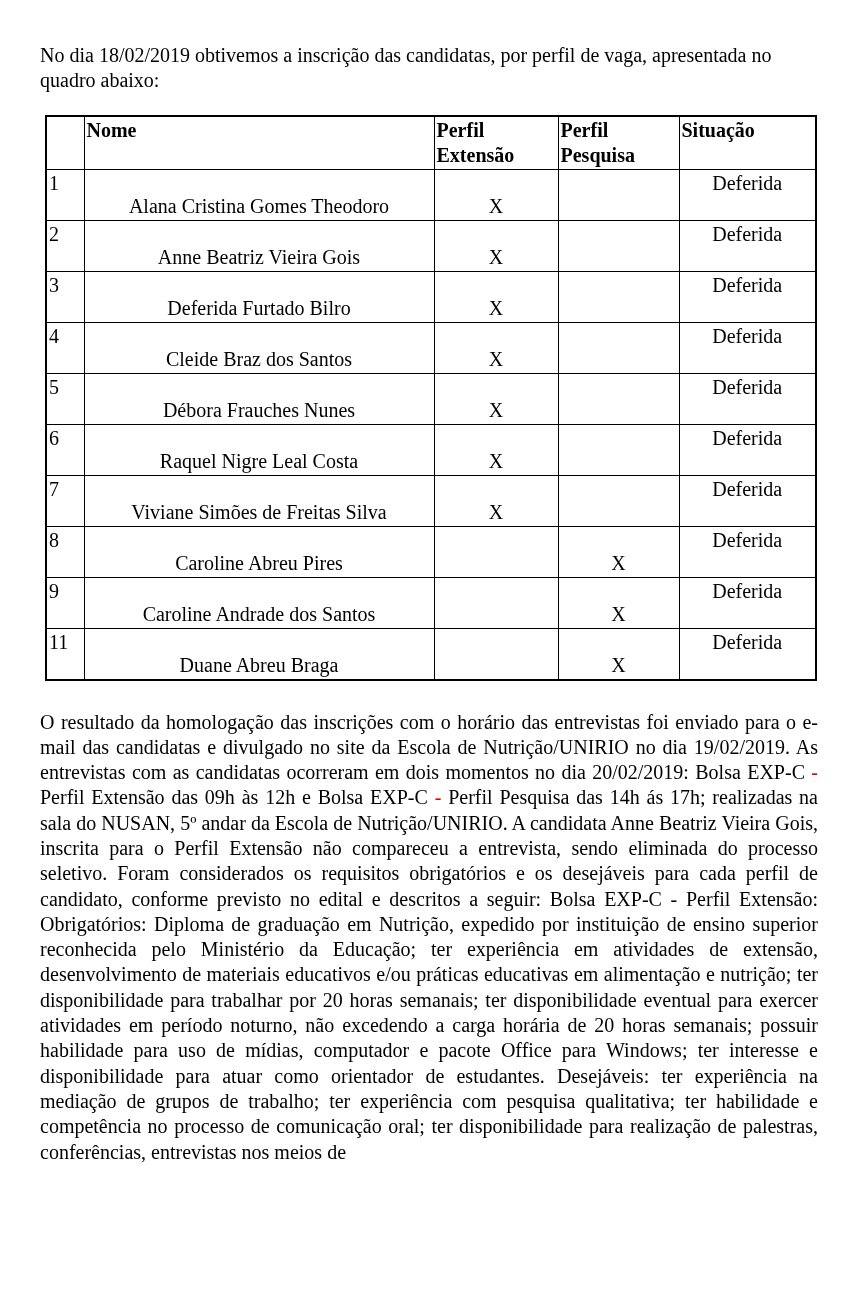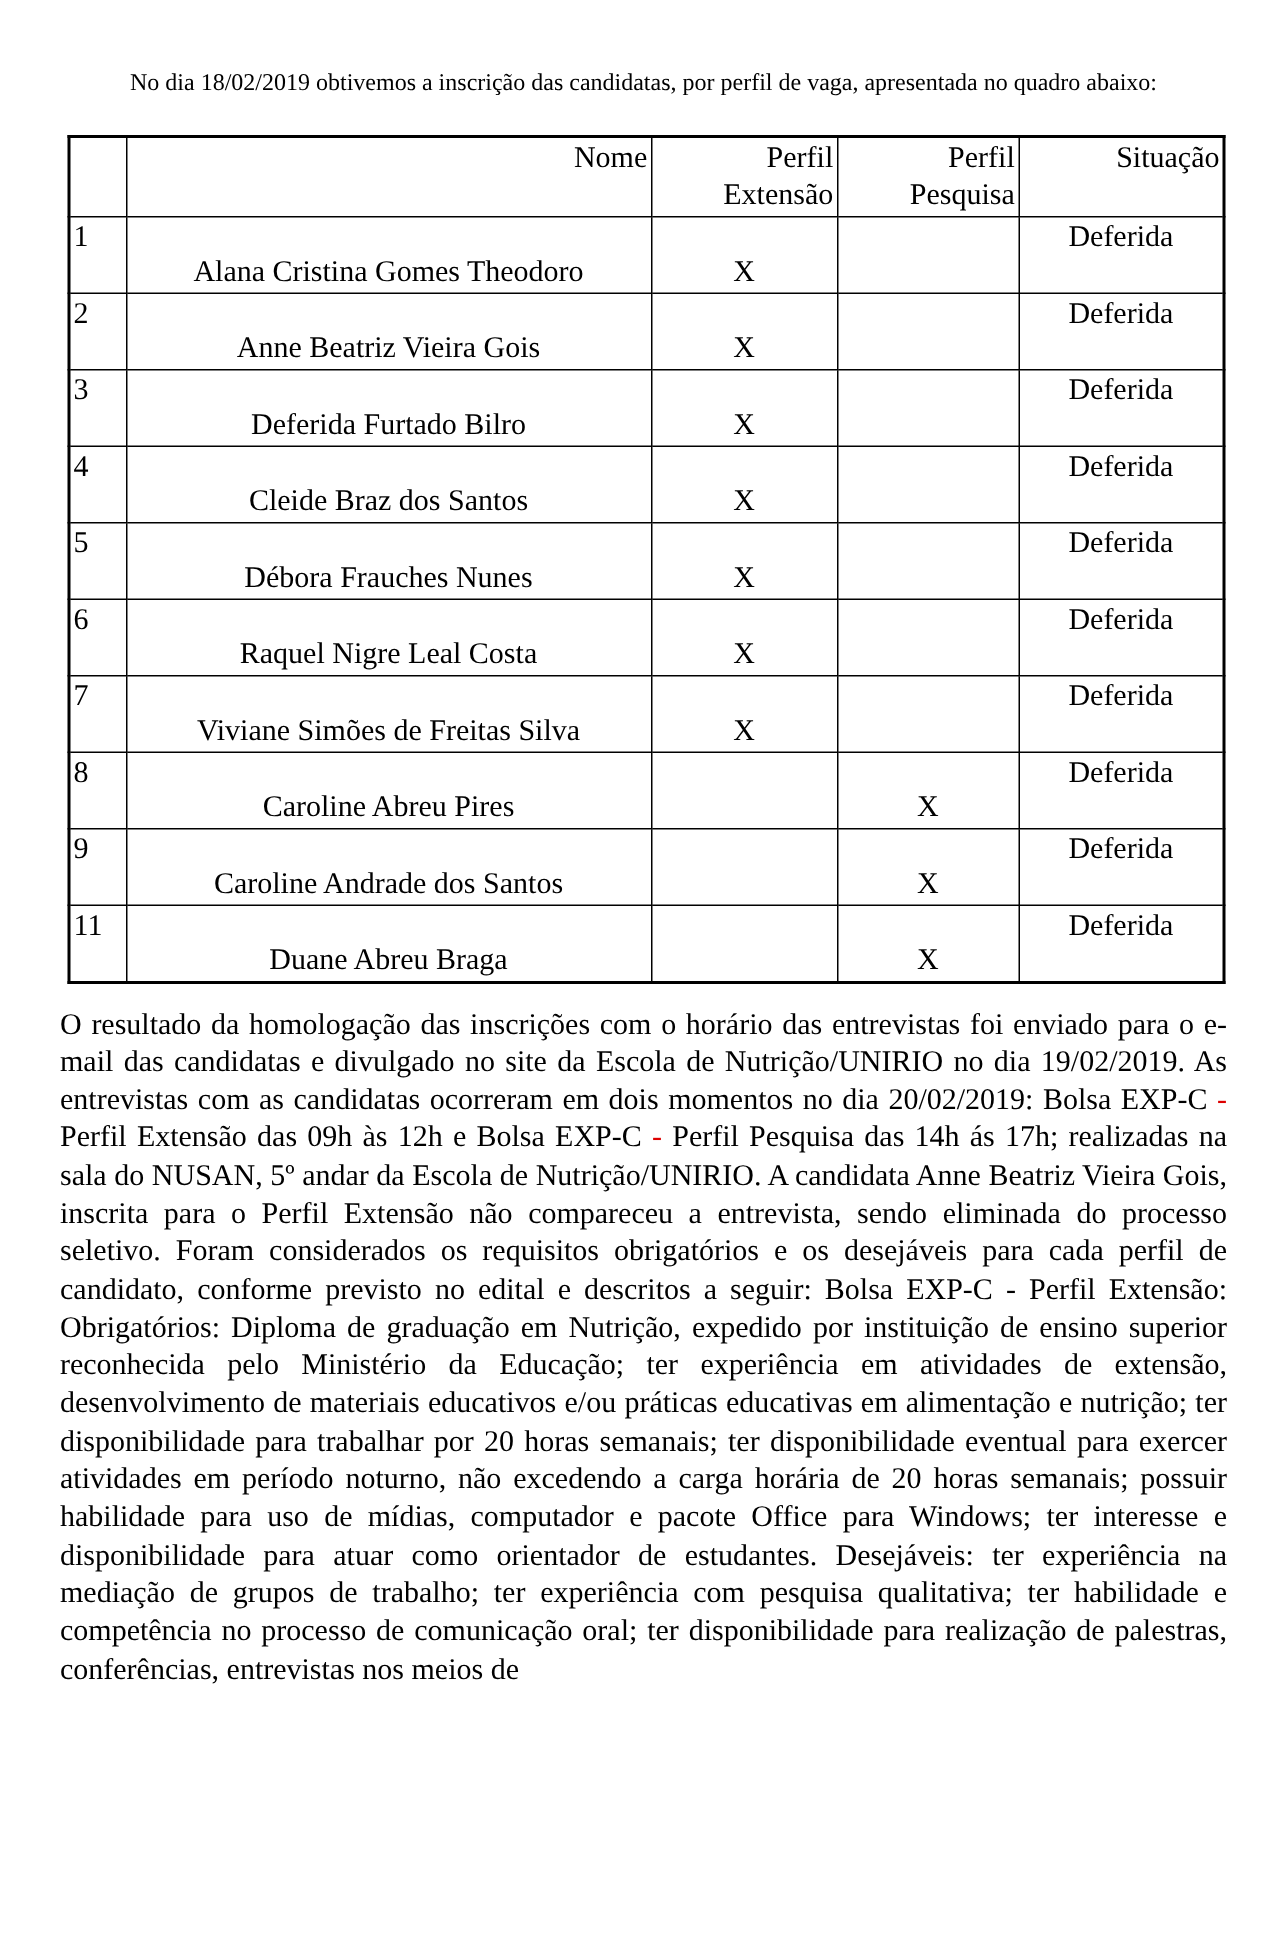--- a/index.html
+++ b/index.html
@@ -12,53 +12,53 @@
   .page {
     width: 856px;
     height: 1299px;
     box-sizing: border-box;
     padding: 43px 38px 0 40px;
     background: #ffffff;
     overflow: hidden;
   }
   .intro {
     margin: 0 0 22px 0;
-    font-size: 16px;
+    font-size: 20px;
     line-height: 25px;
-    text-align: center;
+    text-align: left;
   }
   table.candidates {
     border-collapse: collapse;
     table-layout: fixed;
     width: 770px;
     margin-left: 5px;
     border: 2px solid #000;
   }
   table.candidates th,
   table.candidates td {
     border: 1px solid #000;
     font-size: 20px;
     line-height: 25px;
     padding: 1px 2px;
     overflow: hidden;
   }
   table.candidates thead tr { height: 52px; }
   table.candidates tbody tr { height: 51px; }
   th {
-    font-weight: normal;
-    text-align: right;
+    font-weight: bold;
+    text-align: left;
     vertical-align: top;
   }
   td.c-num  { vertical-align: top; text-align: left; }
   td.c-name { vertical-align: bottom; text-align: center; padding-left: 22px; padding-bottom: 3px; }
   td.c-ext,
   td.c-pes  { vertical-align: bottom; text-align: center; padding-bottom: 3px; }
   td.c-sit  { vertical-align: top; text-align: center; }
   .body-par {
-    margin: 15px 0 0 0;
+    margin: 29px 0 0 0;
     font-size: 20px;
     line-height: 25.3px;
     text-align: justify;
   }
 </style>
 </head>
 <body>
 
 <div class="page">
 

